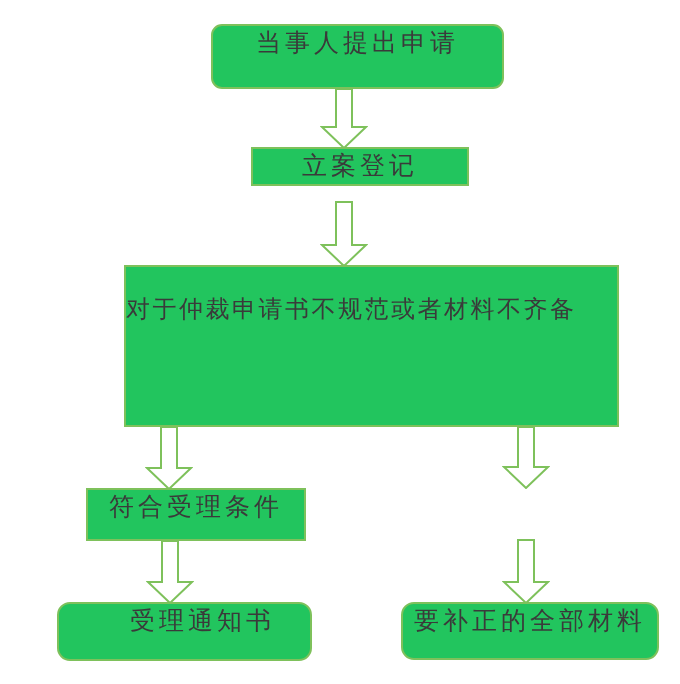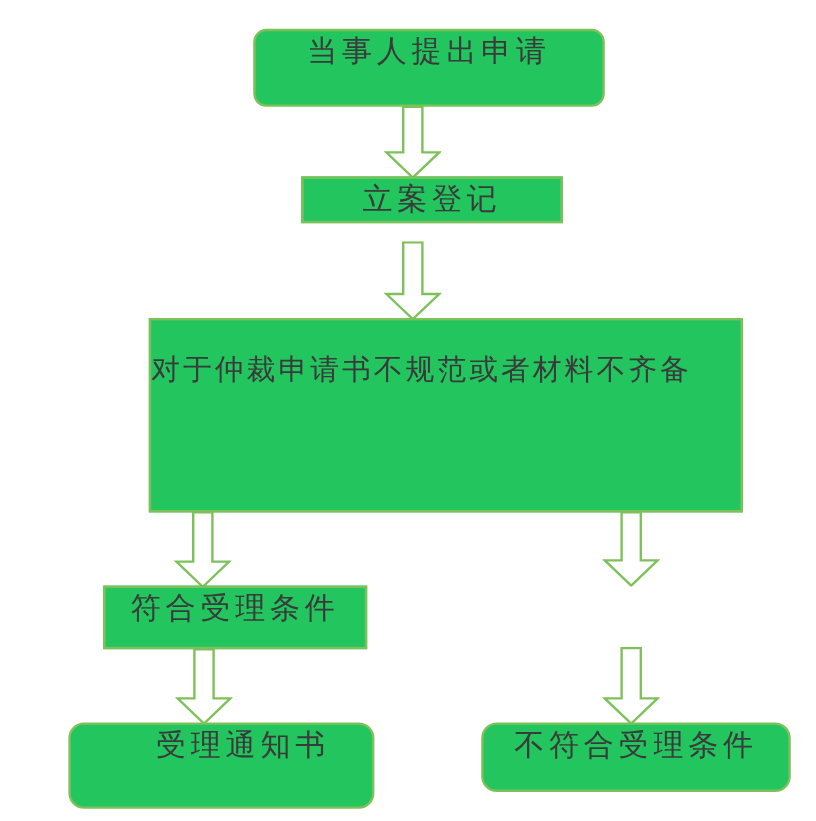--- a/index.html
+++ b/index.html
@@ -72,21 +72,21 @@
 
 
   <svg class="arrow" style="left:146px;top:540px;" width="48" height="64">
     <polygon points="16,1 32,1 32,42 46,42 24,63 2,42 16,42"></polygon>
   </svg>
 
   <svg class="arrow" style="left:502px;top:539px;" width="48" height="65">
     <polygon points="16,1 32,1 32,43 46,43 24,64 2,43 16,43"></polygon>
   </svg>
 
-  <div class="node rounded-lg" style="left:43px;top:602px;width:255px;height:72px;padding-left:36px;">
+  <div class="node rounded-lg" style="left:43px;top:602px;width:255px;height:59px;padding-left:36px;">
     <span class="label">受理通知书</span>
   </div>
 
   <div class="node rounded-lg" style="left:387px;top:602px;width:258px;height:58px;">
-    <span class="label">不符合受理条件</span>
+    <span class="label">要补正的全部材料</span>
   </div>
 
 </div>
 
 </body></html>

